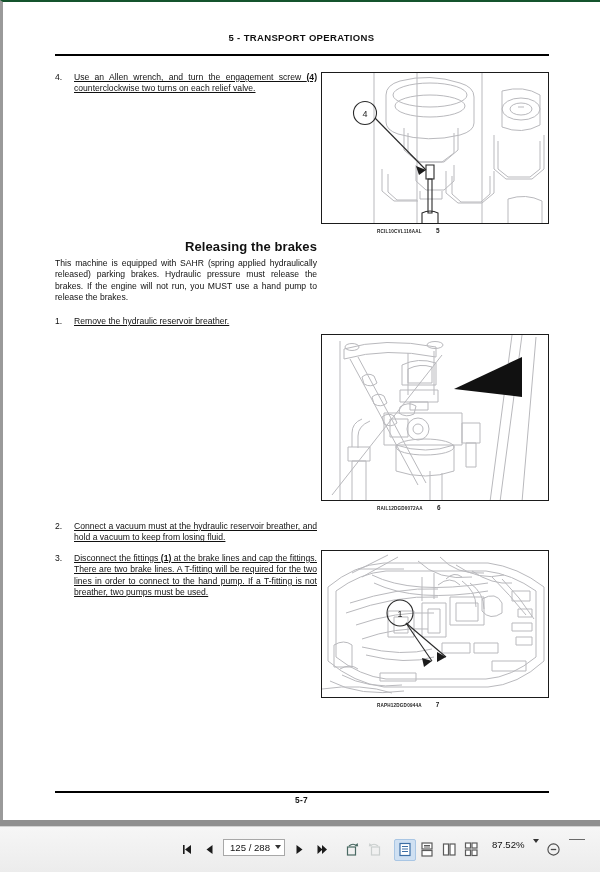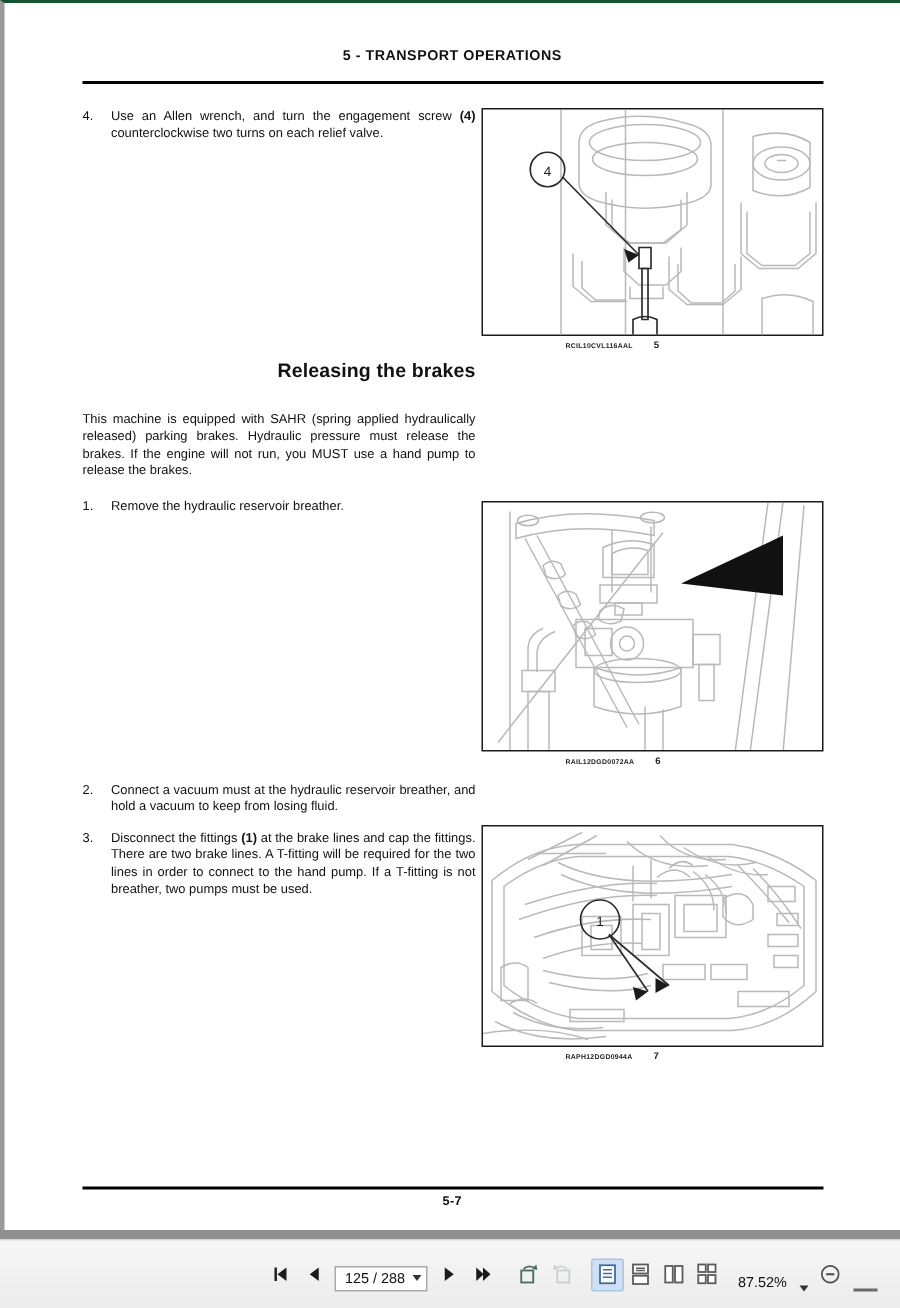--- a/index.html
+++ b/index.html
@@ -31,21 +31,21 @@
   .header-rule {
     position: absolute; left: 52px; top: 52px; width: 494px;
     height: 2px; background: #000;
   }
 
   
   .col-left  { position: absolute; left: 52px;  width: 262px; }
 
   .step { position: relative; padding-left: 19px; margin-bottom: 9px; }
   .step-num { position: absolute; left: 0; top: 0; font-size: 8.6px; color:#111; }
-  .step-txt { font-size: 8.6px; line-height: 11.4px; color:#111; text-align: justify; }
+  .step-txt { font-size: 8.6px; line-height: 11.4px; color:#111; text-align: justify; text-decoration: underline; }
   .step-txt b { font-weight: 700; }
 
   .sec-title {
     font-size: 13px; font-weight: 700; color:#111; letter-spacing: .1px; text-align: right;
   }
   .body-par {
     font-size: 8.6px; line-height: 11.4px; color:#111; text-align: justify;
   }
 
   
@@ -70,21 +70,21 @@
   
   .page-gap { position:absolute; left:0; top:820px; width:600px; height:6px; background:#8f8f8f; }
 
   
   .toolbar {
     position: absolute; left: 0; top: 826px; width: 600px; height: 46px;
     background: linear-gradient(#f6f6f6, #ececec);
     border-top: 1px solid #d2d2d2;
     display: flex; align-items: center;
   }
-  .tb-group { display: flex; align-items: flex-end; }
+  .tb-group { display: flex; align-items: flex-start; }
   .tb-btn {
     width: 22px; height: 22px; display:flex; align-items:center; justify-content:center;
     cursor: pointer; border-radius: 2px;
   }
   .tb-btn.active { background:#cfe0f2; border:1px solid #a9c6e4; }
   .tb-btn.disabled { opacity: .38; }
   .page-box {
     width: 62px; height: 17px; background:#fff; border:1px solid #a8a8a8;
     display:flex; align-items:center; justify-content:space-between;
     padding: 0 3px 0 6px; margin: 0 3px;
@@ -108,21 +108,21 @@
 
     <div class="col-left" style="top:70px;">
       <div class="step">
         <span class="step-num">4.</span>
         <div class="step-txt"><span>Use an Allen wrench, and turn the engagement screw </span><b>(4)</b><span> counterclockwise two turns on each relief valve.</span></div>
       </div>
     </div>
 
     <div class="col-left" style="top:237px;">
       <div class="sec-title">Releasing the brakes</div>
-      <div class="body-par" style="margin-top:20px;">This machine is equipped with SAHR (spring applied hydraulically released) parking brakes.  Hydraulic pressure must release the brakes.  If the engine will not run, you MUST use a hand pump to release the brakes.</div>
+      <div class="body-par" style="margin-top:4px;">This machine is equipped with SAHR (spring applied hydraulically released) parking brakes.  Hydraulic pressure must release the brakes.  If the engine will not run, you MUST use a hand pump to release the brakes.</div>
       <div class="step" style="margin-top:12px;">
         <span class="step-num">1.</span>
         <div class="step-txt">Remove the hydraulic reservoir breather.</div>
       </div>
     </div>
 
     <div class="col-left" style="top:519px;">
       <div class="step">
         <span class="step-num">2.</span>
         <div class="step-txt">Connect a vacuum must at the hydraulic reservoir breather, and hold a vacuum to keep from losing fluid.</div>

